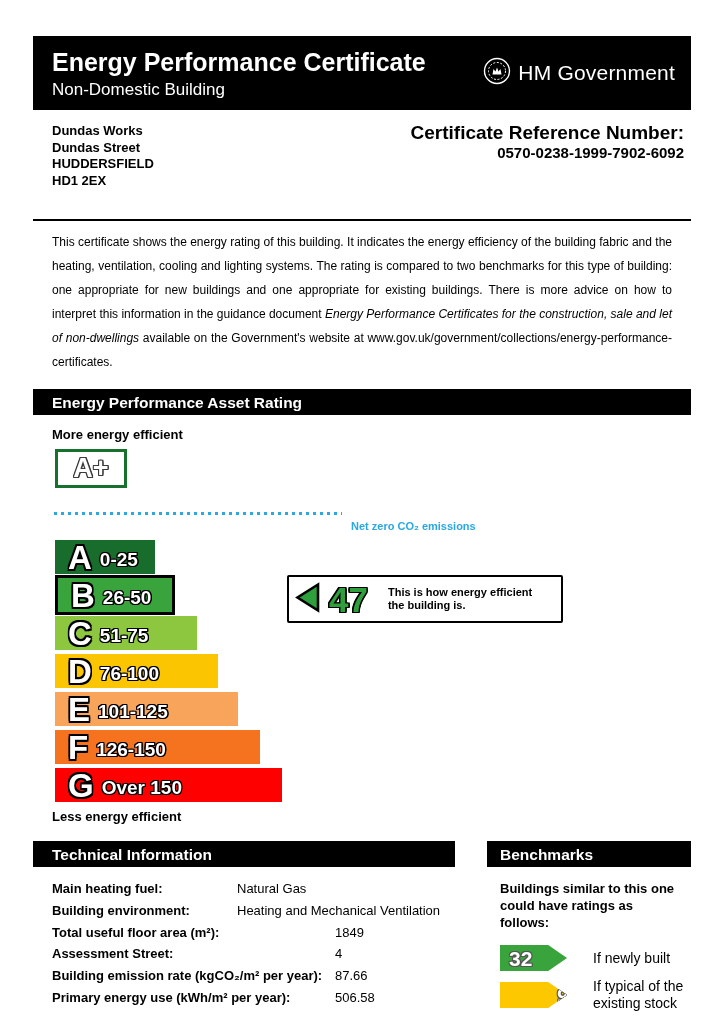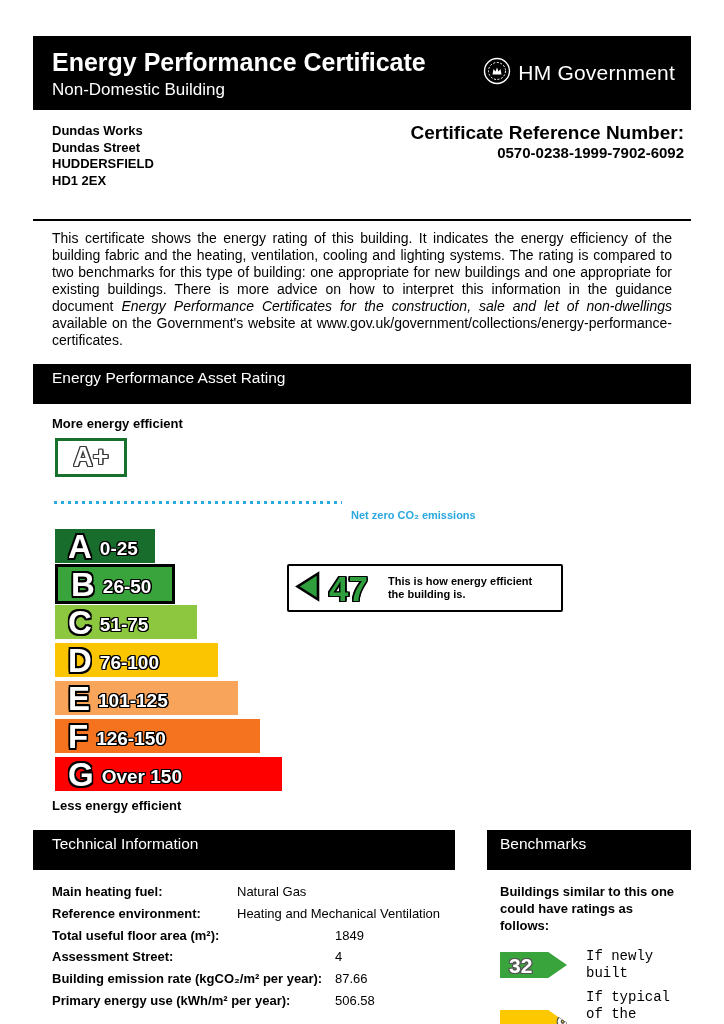--- a/index.html
+++ b/index.html
@@ -25,28 +25,28 @@
   .addr-row { margin:13px 40px 0 52px; display:flex; justify-content:space-between; }
   .address div { font-size:13px; font-weight:bold; line-height:16.5px; }
   .certref { text-align:right; }
   .certref-label { font-size:19px; font-weight:bold; line-height:19px; }
   .certref-number { font-size:15px; font-weight:bold; margin-top:2px; }
 
   
   .rule { margin:30px 33px 0 33px; border:none; border-top:2.5px solid #000; }
   .intro {
     margin:9px 24px 0 52px; width:620px;
-    font-size:14px; line-height:17px; text-align:justify;
+    font-size:12px; line-height:24px; text-align:justify;
   }
   .intro i { font-style:italic; }
 
   
   .section-bar {
-    background:#000; color:#fff; font-weight:normal; font-size:15.5px;
-    height:40px; line-height:27px; padding-left:19px;
+    background:#000; color:#fff; font-weight:bold; font-size:15.5px;
+    height:26px; line-height:27px; padding-left:19px;
   }
   .section-bar.wide { margin:15px 33px 0 33px; }
 
   
   .scale { margin-left:52px; position:relative; }
   .more-label, .less-label { font-size:13px; font-weight:bold; }
   .more-label { margin-top:12px; }
   .aplus-box {
     margin:7px 0 0 3px; width:72px; height:39px;
     border:3px solid #17702c; background:#fff;
@@ -127,21 +127,21 @@
     clip-path:polygon(0 0, 72% 0, 100% 50%, 72% 100%, 0 100%);
     display:flex; align-items:center;
   }
   .pennant.green { background:#3aa43c; }
   .pennant.yellow { background:#fdc800;padding-left:48px; }
   .pennant .num {
     font-size:21px; font-weight:bold; color:#fff; margin-left:9px; line-height:21px;
     text-shadow:-1px -1px 0 #555, 1px -1px 0 #555, -1px 1px 0 #555, 1px 1px 0 #555,
                 -1px 0 0 #555, 1px 0 0 #555, 0 -1px 0 #555, 0 1px 0 #555;
   }
-  .bench-label { margin-left:19px; font-size:14px; line-height:17px; width:126px;font-family:Liberation Mono, monospace; }
+  .bench-label { margin-left:26px; font-size:14px; line-height:17px; width:126px; }
 </style>
 </head>
 <body>
 
 <div class="page">
 
   <header class="banner">
     <div>
       <h1>Energy Performance Certificate</h1>
       <div class="subtitle">Non-Domestic Building</div>
@@ -243,21 +243,21 @@
     <div class="tech-col">
       <div class="section-bar">
         <span>Technical Information</span>
       </div>
       <div class="tech-rows">
         <div class="trow near">
           <span class="tlabel">Main heating fuel:</span>
           <span class="tvalue">Natural Gas</span>
         </div>
         <div class="trow near">
-          <span class="tlabel">Reference environment:</span>
+          <span class="tlabel">Building environment:</span>
           <span class="tvalue">Heating and Mechanical Ventilation</span>
         </div>
         <div class="trow far">
           <span class="tlabel">Total useful floor area (m²):</span>
           <span class="tvalue">1849</span>
         </div>
         <div class="trow far">
           <span class="tlabel">Assessment Street:</span>
           <span class="tvalue">4</span>
         </div>

